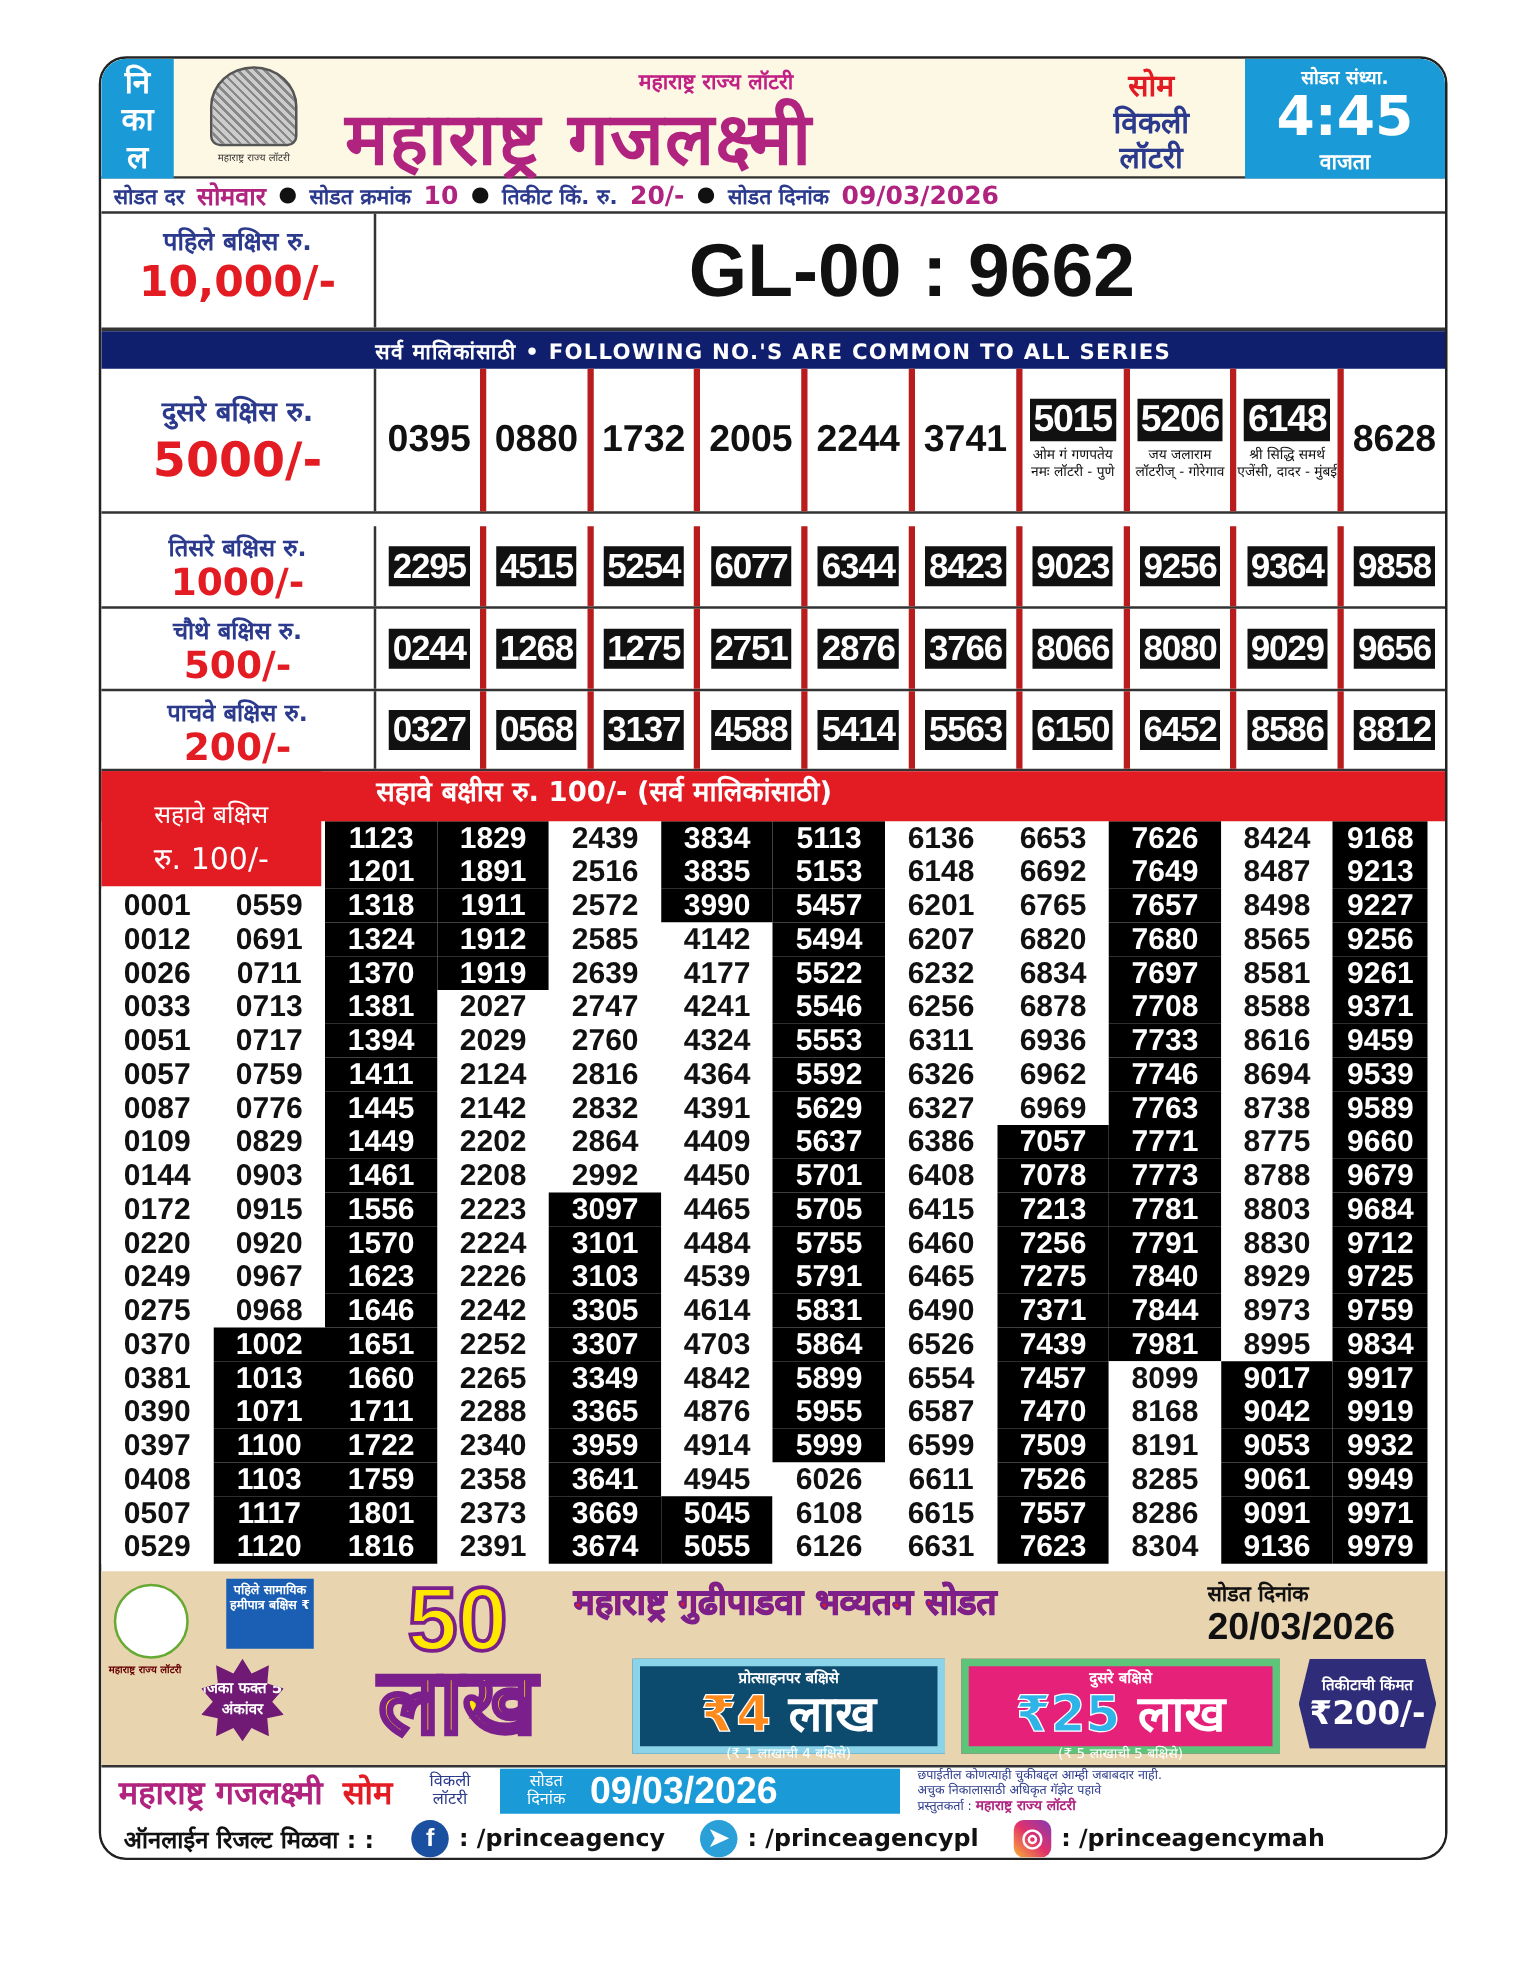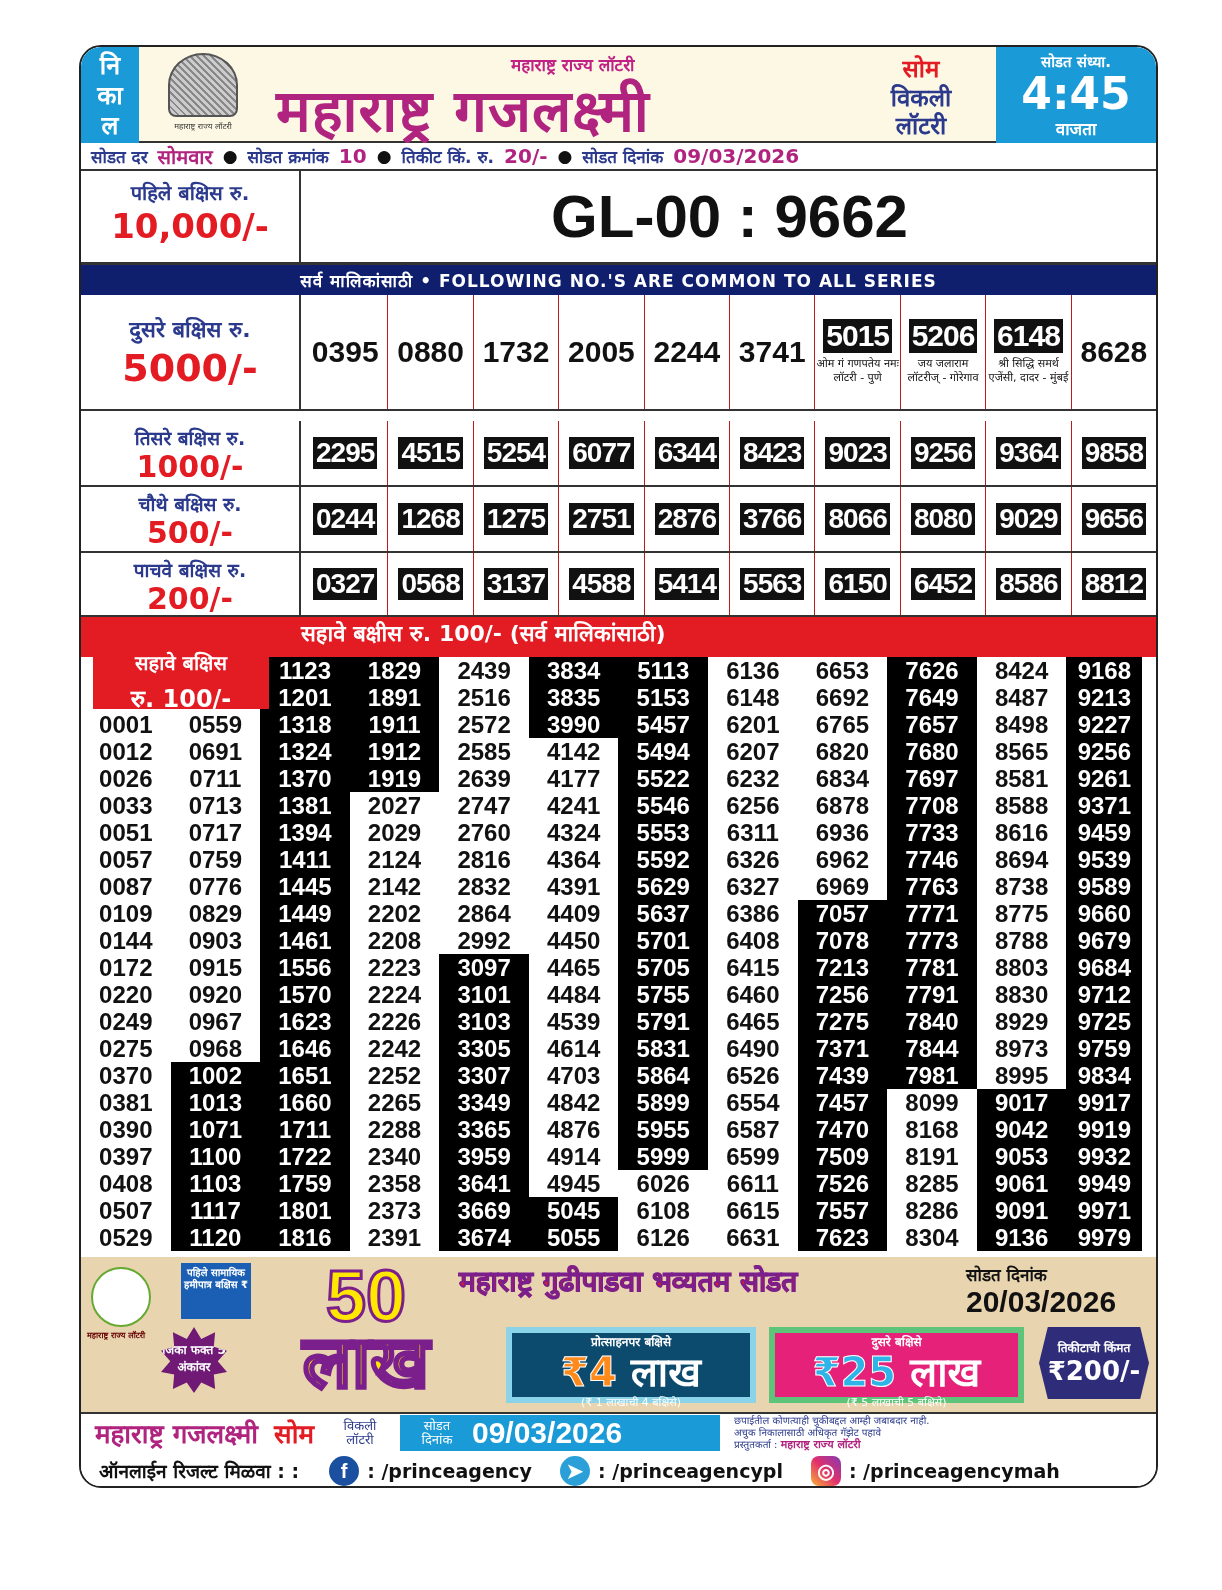--- a/index.html
+++ b/index.html
@@ -25,27 +25,27 @@
 .row1{position:absolute;left:0;top:124px;width:1075px;height:94px;border-bottom:3px solid #333}
 .plabel{position:absolute;left:0;top:0;width:220px;height:100%;border-right:2px solid #333;text-align:center;font-weight:bold}
 .plabel .l1{color:#2b3a8c;font-size:20px}
 .plabel .l2{color:#e31b23;font-size:34px}
 .gl{position:absolute;left:222px;top:0;right:0;height:100%;display:flex;align-items:center;justify-content:center;font-weight:bold;font-size:60px;color:#111;font-family:"Liberation Sans",sans-serif}
 .band{position:absolute;left:0;top:218px;width:1075px;height:30px;background:#0f1f6d;color:#fff;font-weight:bold;font-size:17px;display:flex;align-items:center;justify-content:center;letter-spacing:1px}
 .prizeRow{position:absolute;left:0;width:1075px;border-bottom:2px solid #333}
 .prizeRow .plabel .l1{font-size:19px;margin-top:4px}
 .prizeRow .plabel .l2{font-size:30px;line-height:32px}
 .cells{position:absolute;left:222px;top:0;right:0;height:100%;display:flex}
-.cell{flex:1;border-right:1px solid #b91c1c;display:flex;flex-direction:column;align-items:center;justify-content:center;font-family:"Liberation Sans",sans-serif;font-weight:bold;font-size:28px;color:#111}
+.cell{flex:1;border-right:5px solid #b91c1c;display:flex;flex-direction:column;align-items:center;justify-content:center;font-family:"Liberation Sans",sans-serif;font-weight:bold;font-size:28px;color:#111}
 .cell:last-child{border-right:none}
 .cell .num-b{background:#111;color:#fff;padding:0 3px;font-size:28px;letter-spacing:-1px}
 .cell .agent{font-size:11px;text-align:center;line-height:14px;color:#111;font-weight:normal;margin-top:4px;font-family:"DejaVu Sans",sans-serif}
 .sixth{position:absolute;left:0;top:570px;width:1075px;height:640px}
 .sixHead{position:absolute;left:0;top:0;width:1195px;height:40px;background:#e31b23;color:#fff;font-weight:bold;font-size:22px;padding-left:220px;display:flex;align-items:flex-start}
-.sixLabel{position:absolute;left:12px;top:0;width:176px;height:92px;background:#e31b23;color:#fff;font-weight:bold;text-align:center;font-size:20px;padding-top:28px;line-height:36px}
+.sixLabel{position:absolute;left:0;top:0;width:176px;height:92px;background:#e31b23;color:#fff;font-weight:normal;text-align:center;font-size:20px;padding-top:16px;line-height:36px}
 .sixLabel .big{font-size:24px}
 .grid{position:absolute;left:0;top:40px;width:1075px;display:flex}
 .col{width:88px;display:flex;flex-direction:column}
 .n{height:27px;line-height:27px;text-align:center;font-family:"Liberation Sans",sans-serif;font-weight:bold;font-size:24px;color:#111;background:#fff}
 .n.b{background:#000;color:#fff}
 .n.blank{background:transparent}
 .promo{position:absolute;left:0;top:1210px;width:1075px;height:155px;background:#e9d4b0}
 .promo .seal{position:absolute;left:10px;top:10px;width:60px;height:60px;border-radius:50%;background:#fff;border:2px solid #6a3;font-size:9px;text-align:center}
 .promo .s1{position:absolute;left:6px;top:75px;width:80px;font-size:8px;font-weight:bold;color:#600}
 .promo .star{position:absolute;left:80px;top:70px;width:66px;height:66px;background:#701a75;color:#fff;font-size:12px;font-weight:bold;text-align:center;padding-top:14px;clip-path:polygon(50% 0,61% 18%,82% 8%,80% 30%,100% 36%,86% 52%,100% 68%,80% 72%,82% 94%,61% 84%,50% 100%,39% 84%,18% 94%,20% 72%,0 68%,14% 52%,0 36%,20% 30%,18% 8%,39% 18%)}

